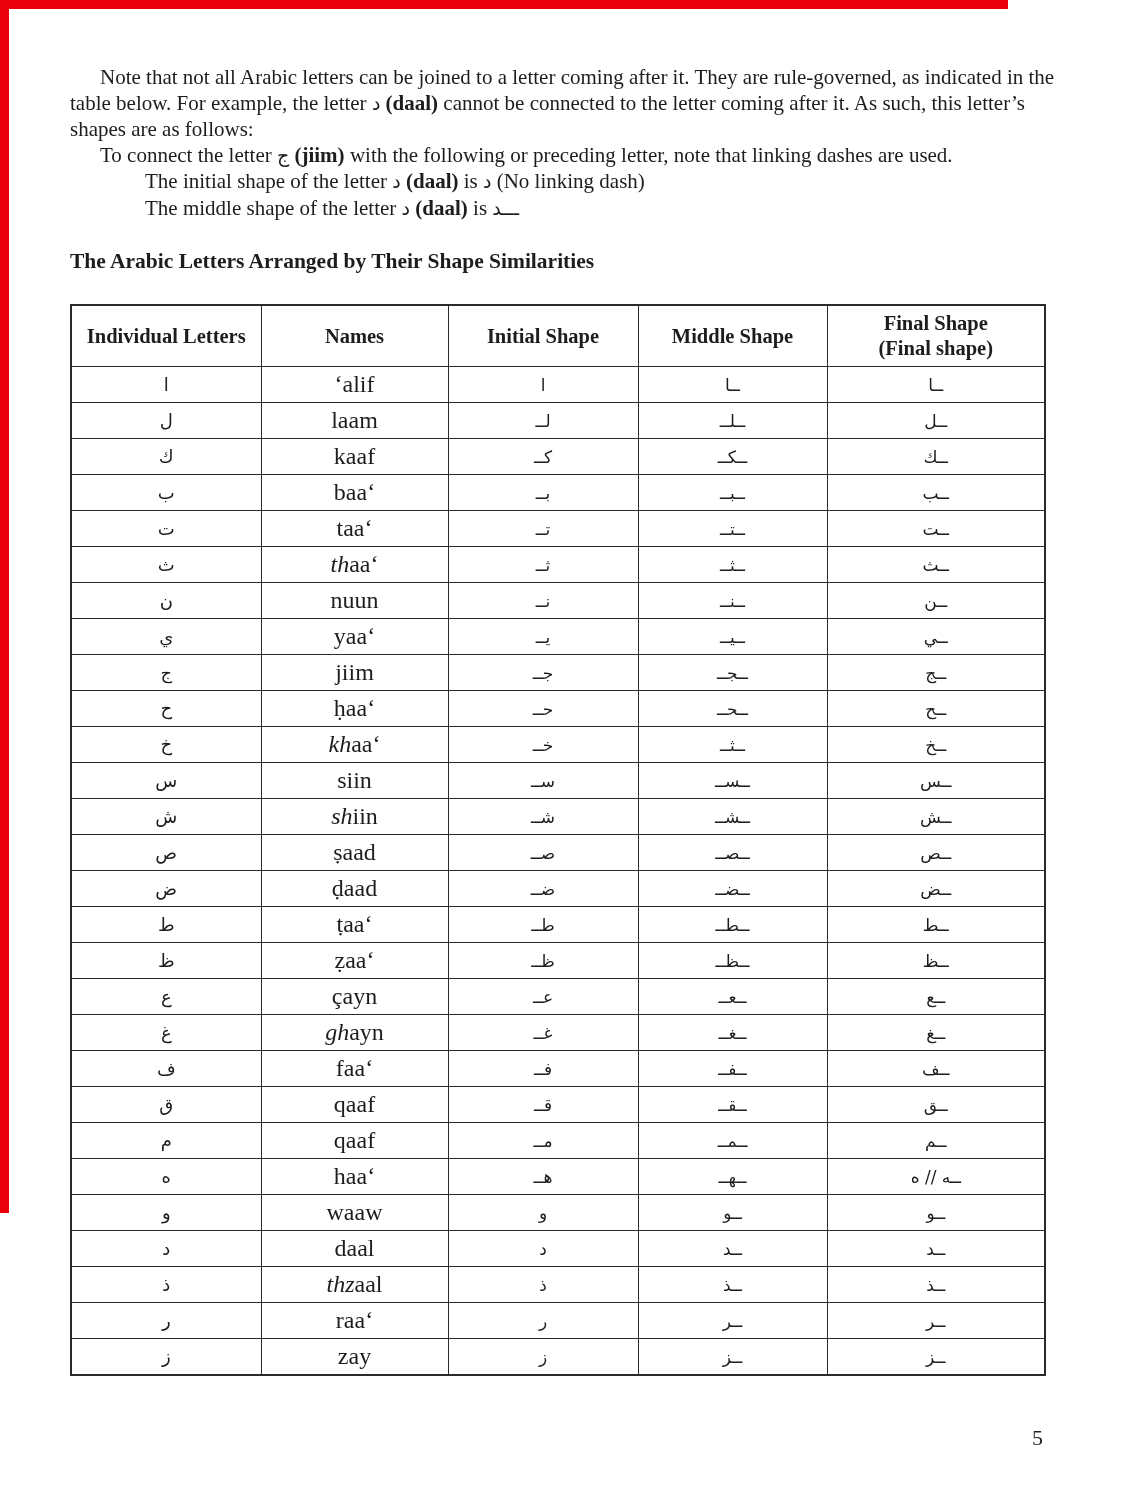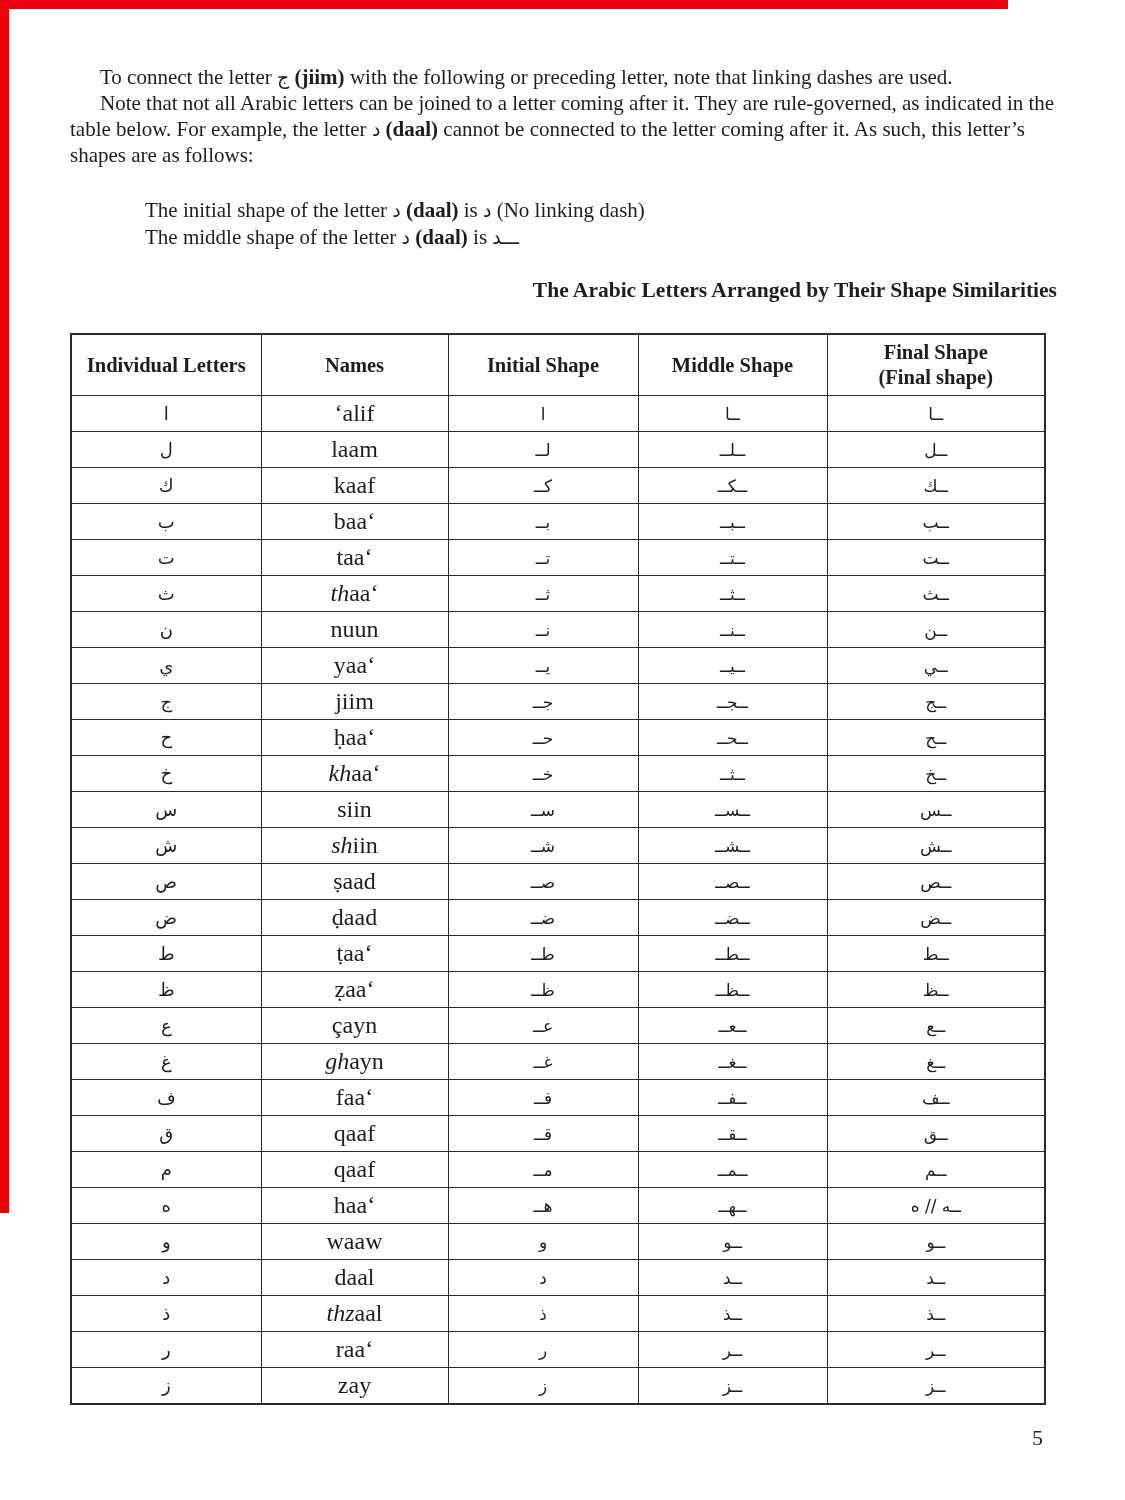--- a/index.html
+++ b/index.html
@@ -15,25 +15,25 @@
   .red-left { position: absolute; top: 0; left: 0; width: 9px; height: 1213px; }
   .content { position: absolute; left: 70px; top: 64px; width: 987px; }
   .intro-p {
     font-size: 21px; line-height: 26px;
     margin: 0; text-indent: 30px;
     text-align: left;
   }
   .bld { font-weight: bold; }
   .ital { font-style: italic; }
   .arab { font-family: "DejaVu Sans", sans-serif; font-size: 19px; }
-  .shape-list { margin: 29px 0 0 75px; }
+  .shape-list { margin: 0 0 0 75px; }
   .shape-line { font-size: 21px; line-height: 27px; }
   .section-heading {
     font-size: 21.5px; font-weight: bold;
-    margin: 26px 0 0 0; line-height: 26px; text-align: right;
+    margin: 26px 0 0 0; line-height: 26px;
   }
   table.letters {
     margin-top: 30px;
     border-collapse: collapse;
     table-layout: fixed;
     width: 974px;
     border: 2px solid #2a2a2a;
   }
   table.letters th, table.letters td {
     border: 1px solid #2a2a2a;
@@ -55,22 +55,22 @@
   }
 </style>
 </head>
 <body>
 
 <div class="red-top" style="background: rgb(232, 0, 11);"></div>
 <div class="red-left" style="background: rgb(232, 0, 11);"></div>
 
 <div class="content">
 
+  <p class="intro-p"><span>Note that not all Arabic letters can be joined to a letter coming after it. They are rule-governed, as indicated in the table below. For example, the letter </span><span class="arab">د</span><span> </span><span class="bld">(daal)</span><span> cannot be connected to the letter coming after it. As such, this letter’s shapes are as follows:</span></p>
   <p class="intro-p"><span>To connect the letter </span><span class="arab">ج</span><span> </span><span class="bld">(jiim)</span><span> with the following or preceding letter, note that linking dashes are used.</span></p>
-  <p class="intro-p"><span>Note that not all Arabic letters can be joined to a letter coming after it. They are rule-governed, as indicated in the table below. For example, the letter </span><span class="arab">د</span><span> </span><span class="bld">(daal)</span><span> cannot be connected to the letter coming after it. As such, this letter’s shapes are as follows:</span></p>
 
   <div class="shape-list">
     <div class="shape-line"><span>The initial shape of the letter </span><span class="arab">د</span><span> </span><span class="bld">(daal)</span><span> is </span><span class="arab">د</span><span> (No linking dash)</span></div>
     <div class="shape-line"><span>The middle shape of the letter </span><span class="arab">د</span><span> </span><span class="bld">(daal)</span><span> is </span><span class="arab">ـــد</span></div>
   </div>
 
   <div class="section-heading">The Arabic Letters Arranged by Their Shape Similarities</div>
 
   <table class="letters">
     <colgroup>

